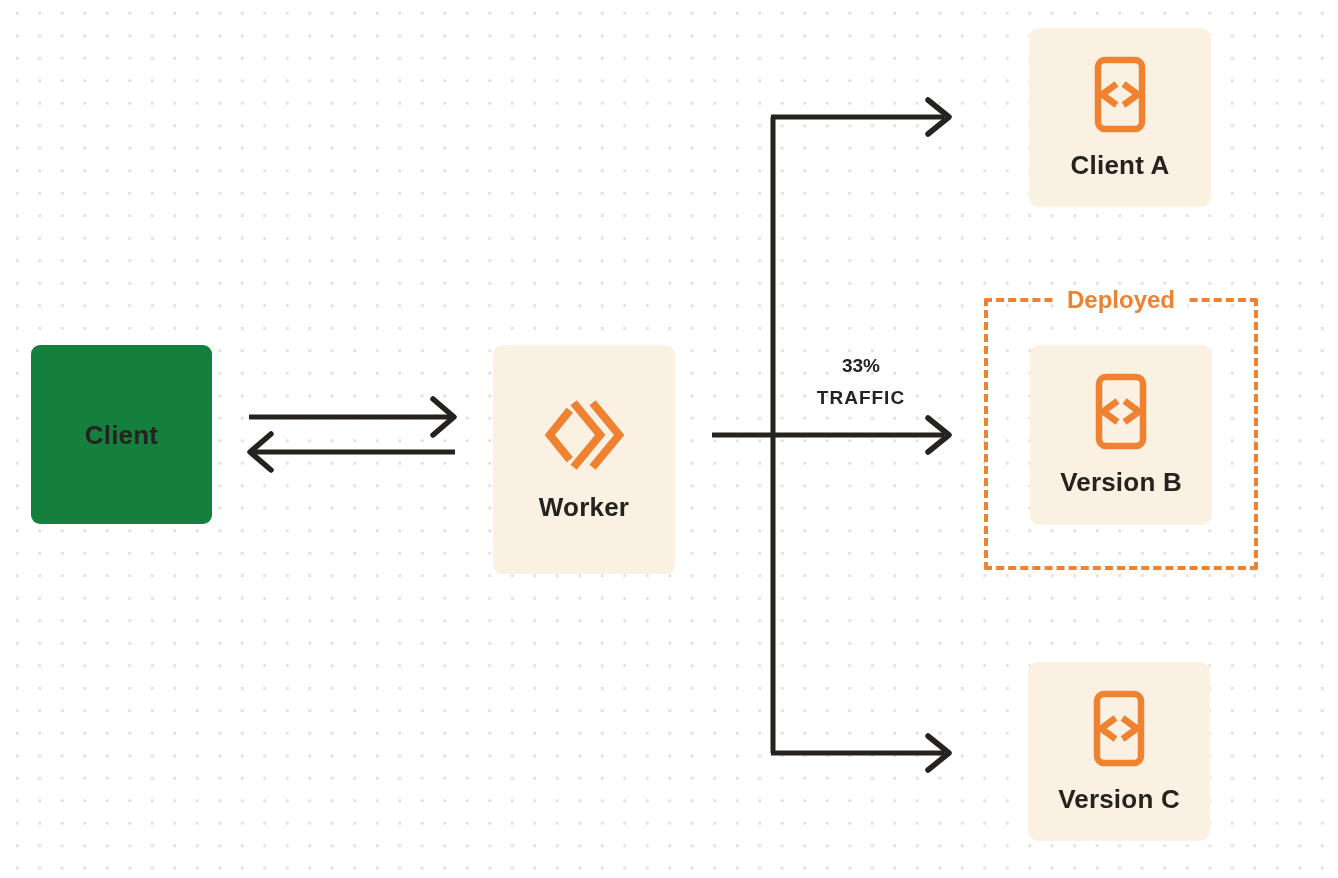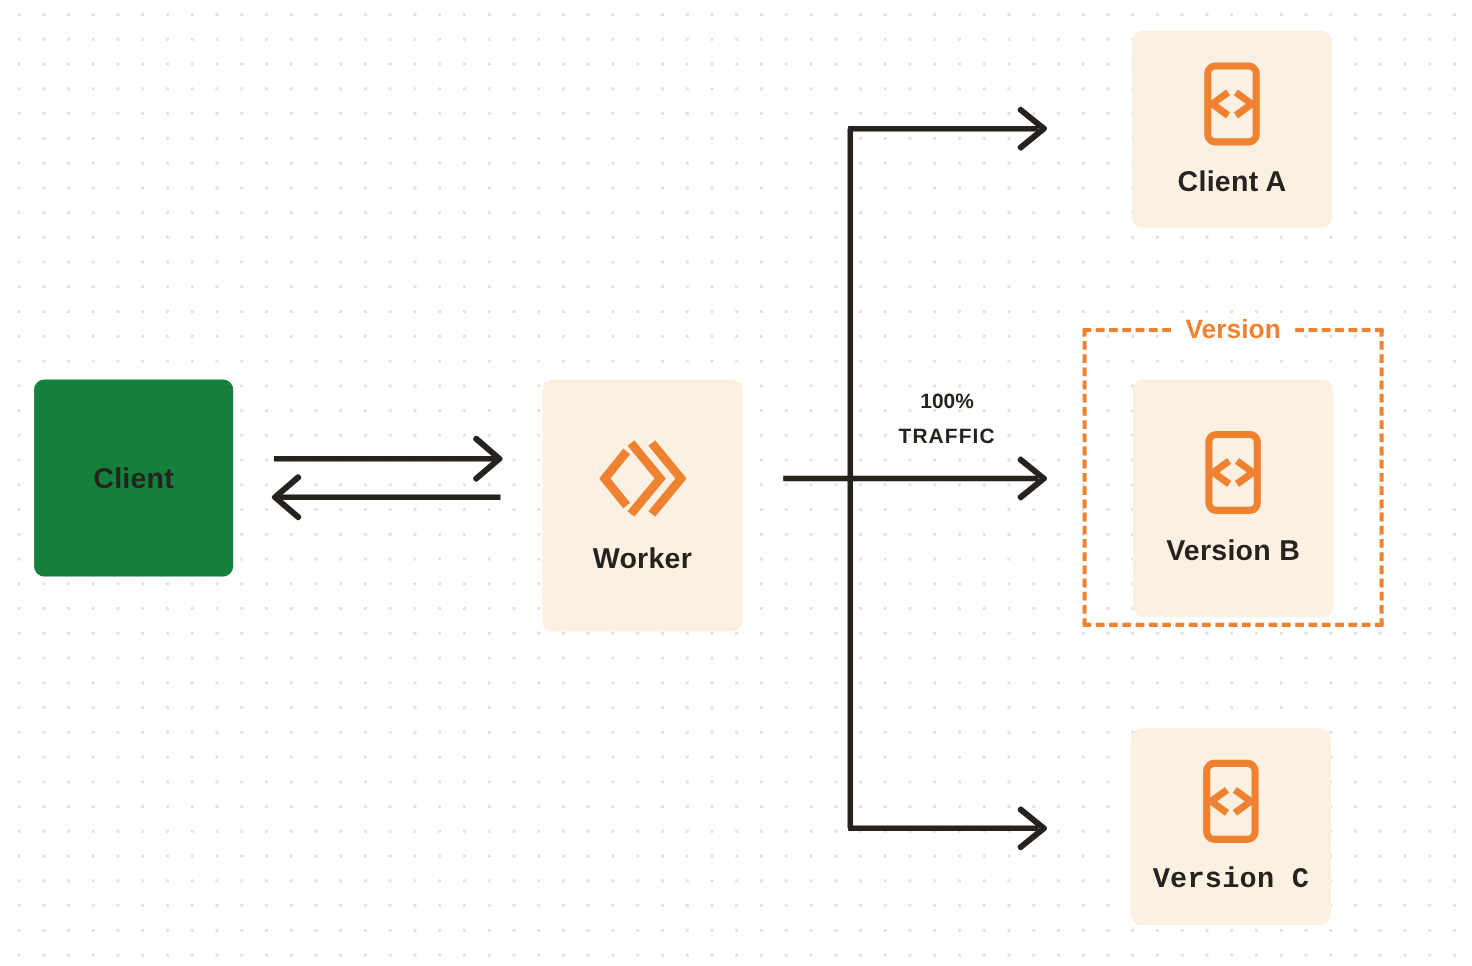--- a/index.html
+++ b/index.html
@@ -51,22 +51,22 @@
     background: #FBF1E3;
     gap: 20px;
   }
   .node-version {
     width: 182px; height: 179px;
     background: #FBF1E3;
     border-radius: 10px;
     gap: 17px;
   }
   .node-version-a { left: 1029px; top: 28px; }
-  .node-version-b { left: 1030px; top: 345px; height: 216px; }
-  .node-version-c { left: 1028px; top: 662px; font-family: Liberation Mono, monospace; }
+  .node-version-b { left: 1030px; top: 345px; height: 180px; }
+  .node-version-c { left: 1028px; top: 662px; }
   .deployed-box {
     position: absolute;
     left: 984px; top: 298px;
     width: 274px; height: 272px;
     box-sizing: border-box;
     border: 4px dashed #EE8230;
     border-radius: 2px;
   }
   .deployed-label {
     position: absolute;
@@ -146,37 +146,37 @@
     <svg width="80" height="74" viewBox="0 0 84 78" fill="none" stroke="#EE8230" stroke-width="8.5" stroke-linejoin="miter">
       <polyline points="27,13 6,39 27,65"></polyline>
       <polyline points="31,5 59,39 31,73"></polyline>
       <polyline points="51,5 79,39 51,73"></polyline>
     </svg>
   </span>
   <span class="node-label">Worker</span>
 </div>
 
 <div class="traffic-label">
-  <div>100%</div>
+  <div>33%</div>
   <div class="traffic-line2">TRAFFIC</div>
 </div>
 
 <div class="node node-version node-version-a">
   <span class="icon-wrap">
     <svg width="52" height="77" viewBox="0 0 52 77" fill="none" stroke="#EE8230" stroke-width="6.5">
       <rect x="4" y="4" width="44" height="69" rx="7"></rect>
       <polyline points="22.5,28 8,38.5 22.5,49" stroke-linejoin="miter"></polyline>
       <polyline points="29.5,28 44,38.5 29.5,49" stroke-linejoin="miter"></polyline>
     </svg>
   </span>
   <span class="node-label">Client A</span>
 </div>
 
 <div class="deployed-box">
-  <span class="deployed-label">Version</span>
+  <span class="deployed-label">Deployed</span>
 </div>
 
 <div class="node node-version node-version-b">
   <span class="icon-wrap">
     <svg width="52" height="77" viewBox="0 0 52 77" fill="none" stroke="#EE8230" stroke-width="6.5">
       <rect x="4" y="4" width="44" height="69" rx="7"></rect>
       <polyline points="22.5,28 8,38.5 22.5,49" stroke-linejoin="miter"></polyline>
       <polyline points="29.5,28 44,38.5 29.5,49" stroke-linejoin="miter"></polyline>
     </svg>
   </span>

